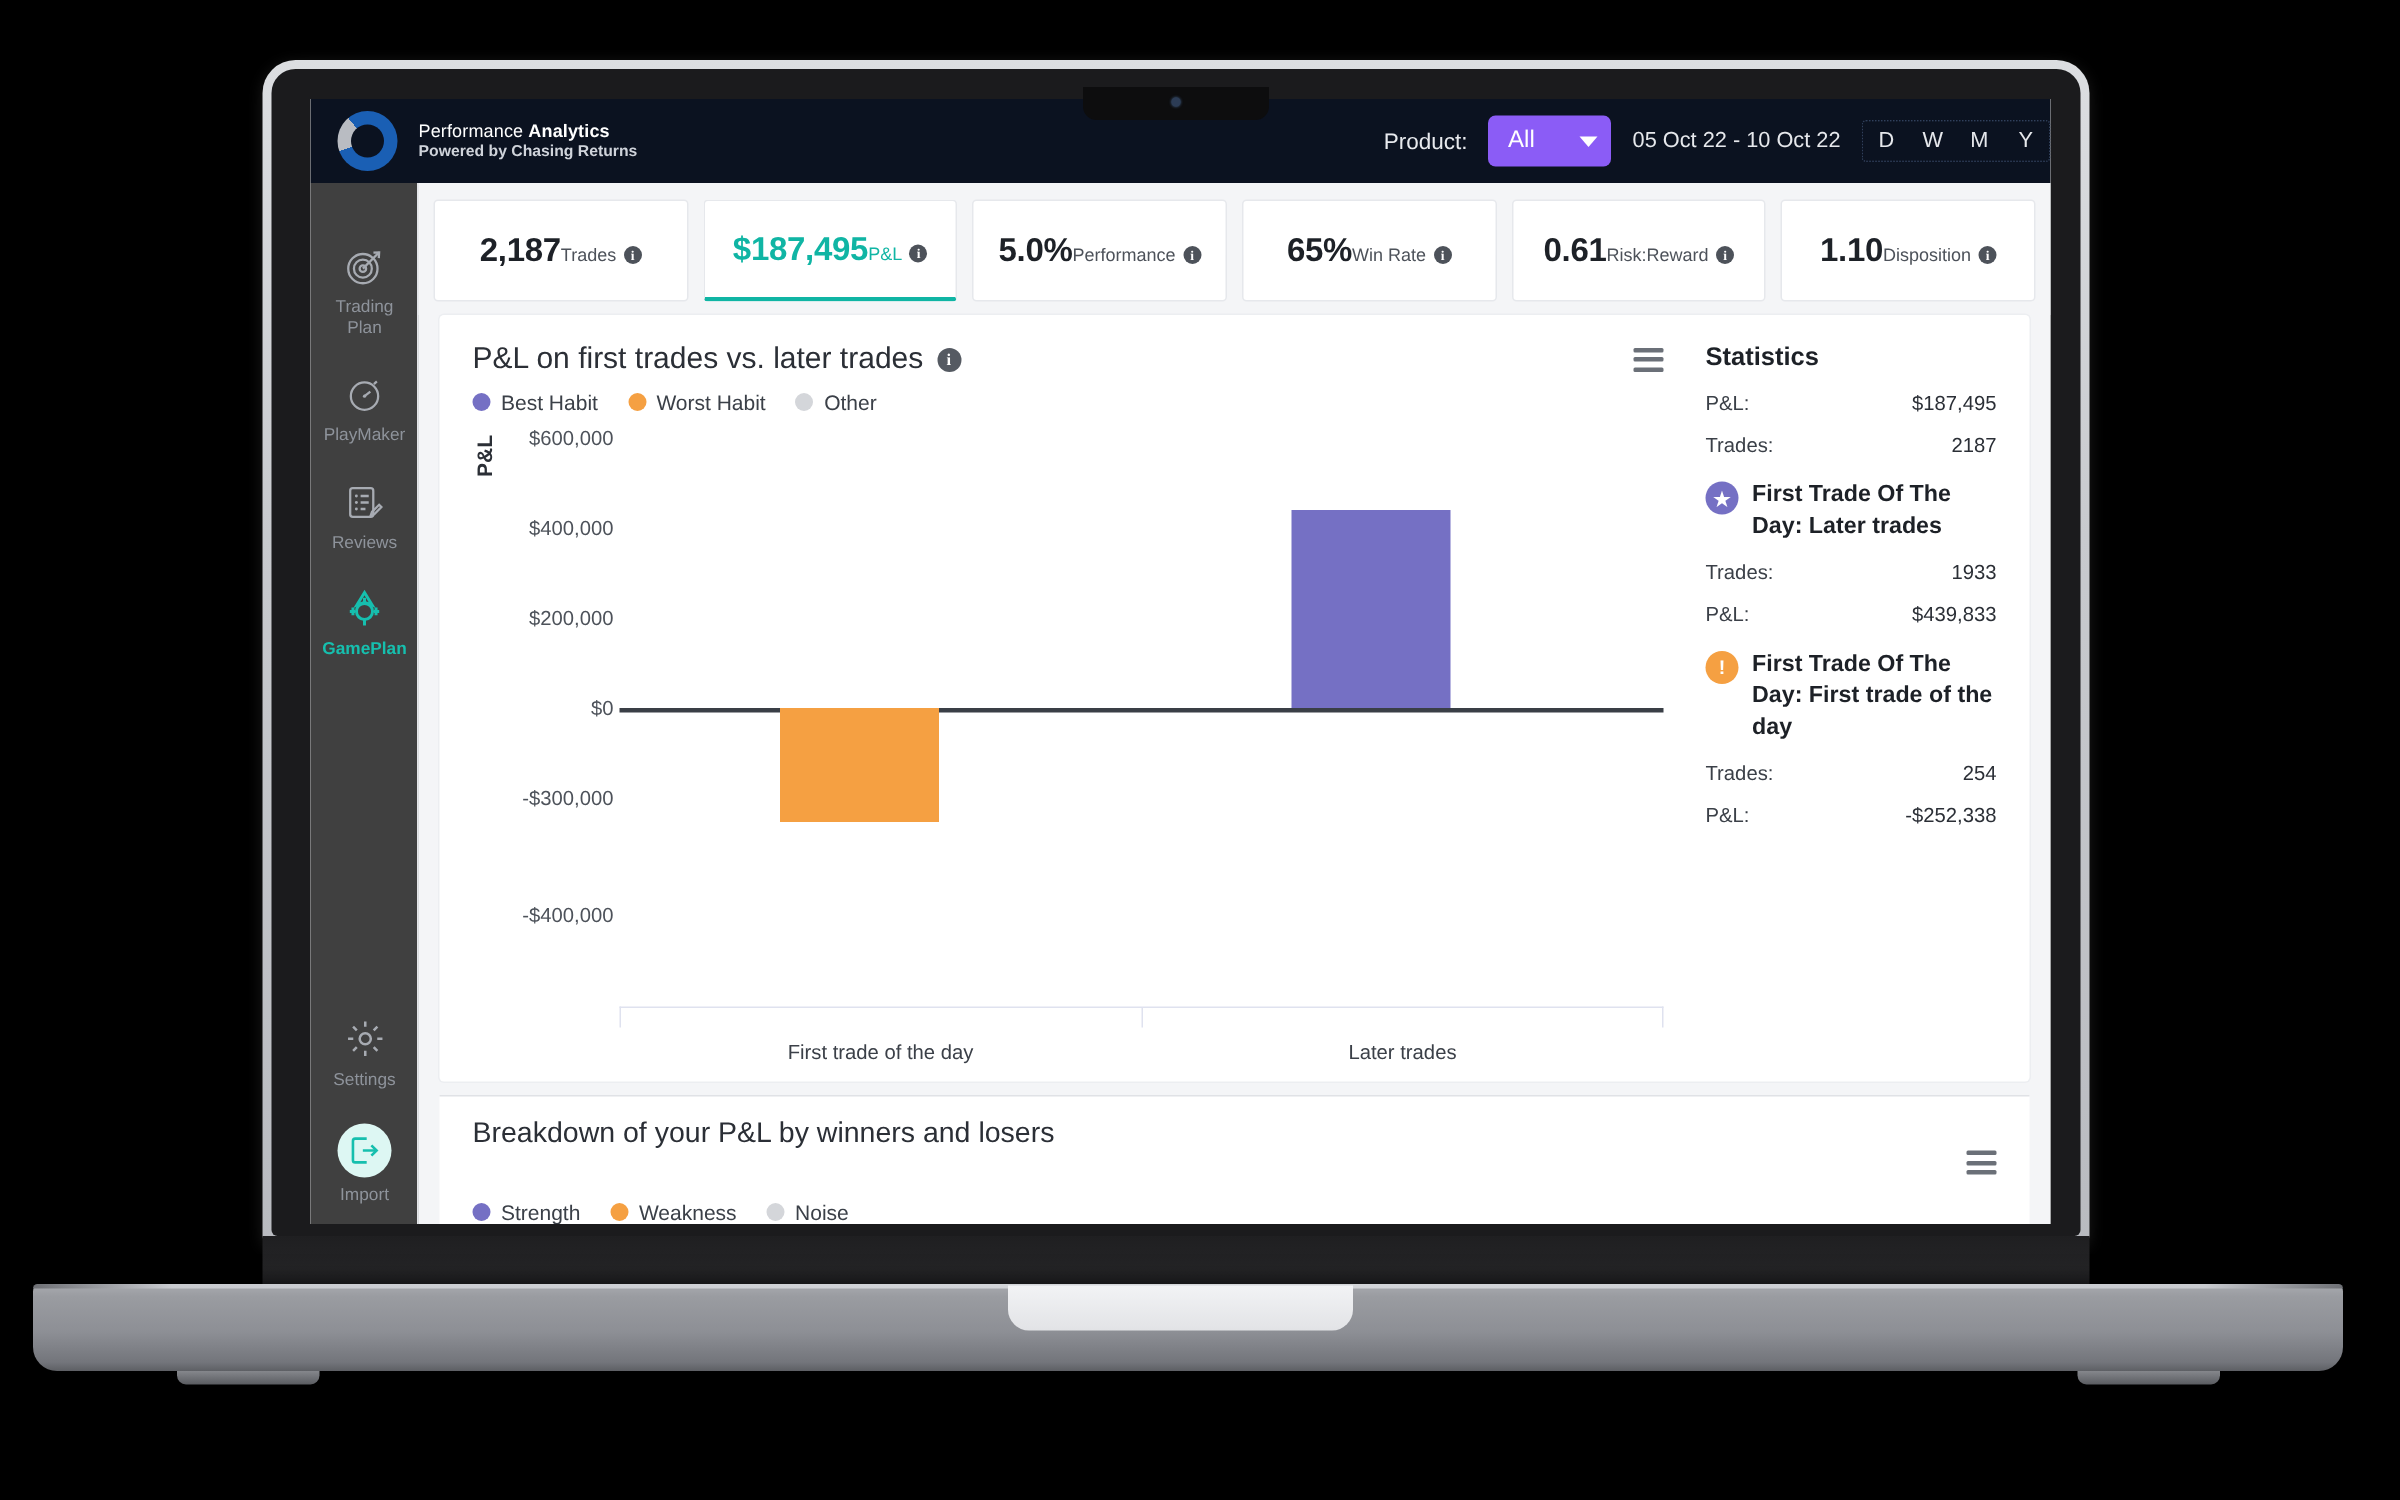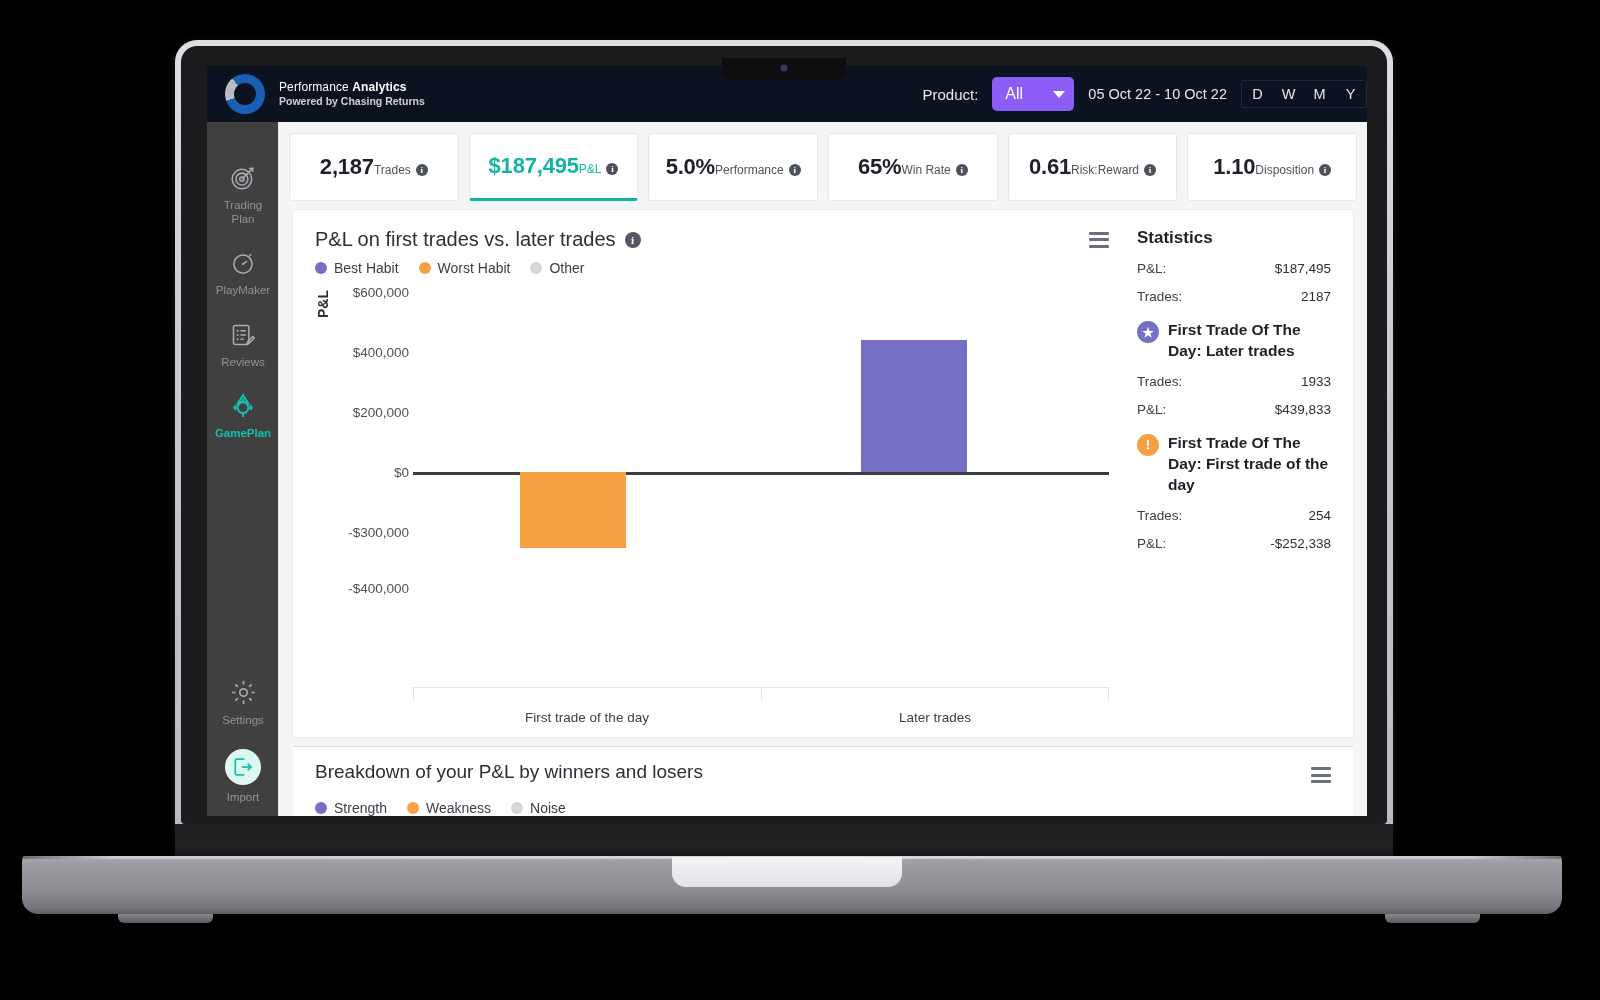--- a/index.html
+++ b/index.html
@@ -201,21 +201,21 @@
   .stat-row .v { color:#2b2f36; }
   .group-head { display:flex; align-items:flex-start; gap:9px; margin:16px 0 12px 0; }
   .badge-ico { width:22px; height:22px; border-radius:50%; flex-shrink:0;
                display:flex; align-items:center; justify-content:center;
                color:#fff; font-size:13px; font-weight:700; margin-top:1px; }
   .group-name { font-size:15.5px; font-weight:700; color:#1d2127; line-height:1.35; }
 
   
   #bottom-section { background:#fff; margin:9px 14px 0 14px; padding:14px 22px 0 22px;
                     border-top:1px solid #e0e2e6; }
-  #bottom-title-row { display:flex; align-items:flex-end; }
+  #bottom-title-row { display:flex; align-items:flex-start;flex-direction:column; }
   #bottom-title { font-size:19px; color:#2b2f36; }
   #hamburger-2 { margin-left:auto; cursor:pointer; }
   #bottom-legend { display:flex; gap:20px; margin-top:17px; }
 </style>
 </head>
 <body>
 
 <div id="laptop-mockup">
   <div id="laptop-lid"></div>
   <div id="laptop-bezel"></div>
@@ -381,21 +381,21 @@
               </div>
 
             <div id="plot-wrap">
               <div id="y-axis-title">P&amp;L</div>
               <div id="y-ticks">
                   <div class="ytick" style="top: 8px;">$600,000</div>
                   <div class="ytick" style="top: 68px;">$400,000</div>
                   <div class="ytick" style="top: 128px;">$200,000</div>
                   <div class="ytick" style="top: 188px;">$0</div>
                   <div class="ytick" style="top: 248px;">-$300,000</div>
-                  <div class="ytick" style="top: 304px;">-$400,000</div>
+                  <div class="ytick" style="top: 326px;">-$400,000</div>
                 </div>
               <div id="plot-area">
                 <div id="zero-line" style="top: 188px;"></div>
                 <div id="xaxis-band">
                   <div class="divider"></div>
                 </div>
               <div class="bar" style="background: rgb(245, 160, 66); top: 188px; height: 75.7014px; left: 23%; transform: translateX(-50%);"></div>
                   <div class="bar" style="background: rgb(117, 112, 196); top: 56.0501px; height: 131.95px; left: 72%; transform: translateX(-50%);"></div>
                   <div class="xlabel" style="left: 0%;">First trade of the day</div>
                   <div class="xlabel" style="left: 50%;">Later trades</div>

